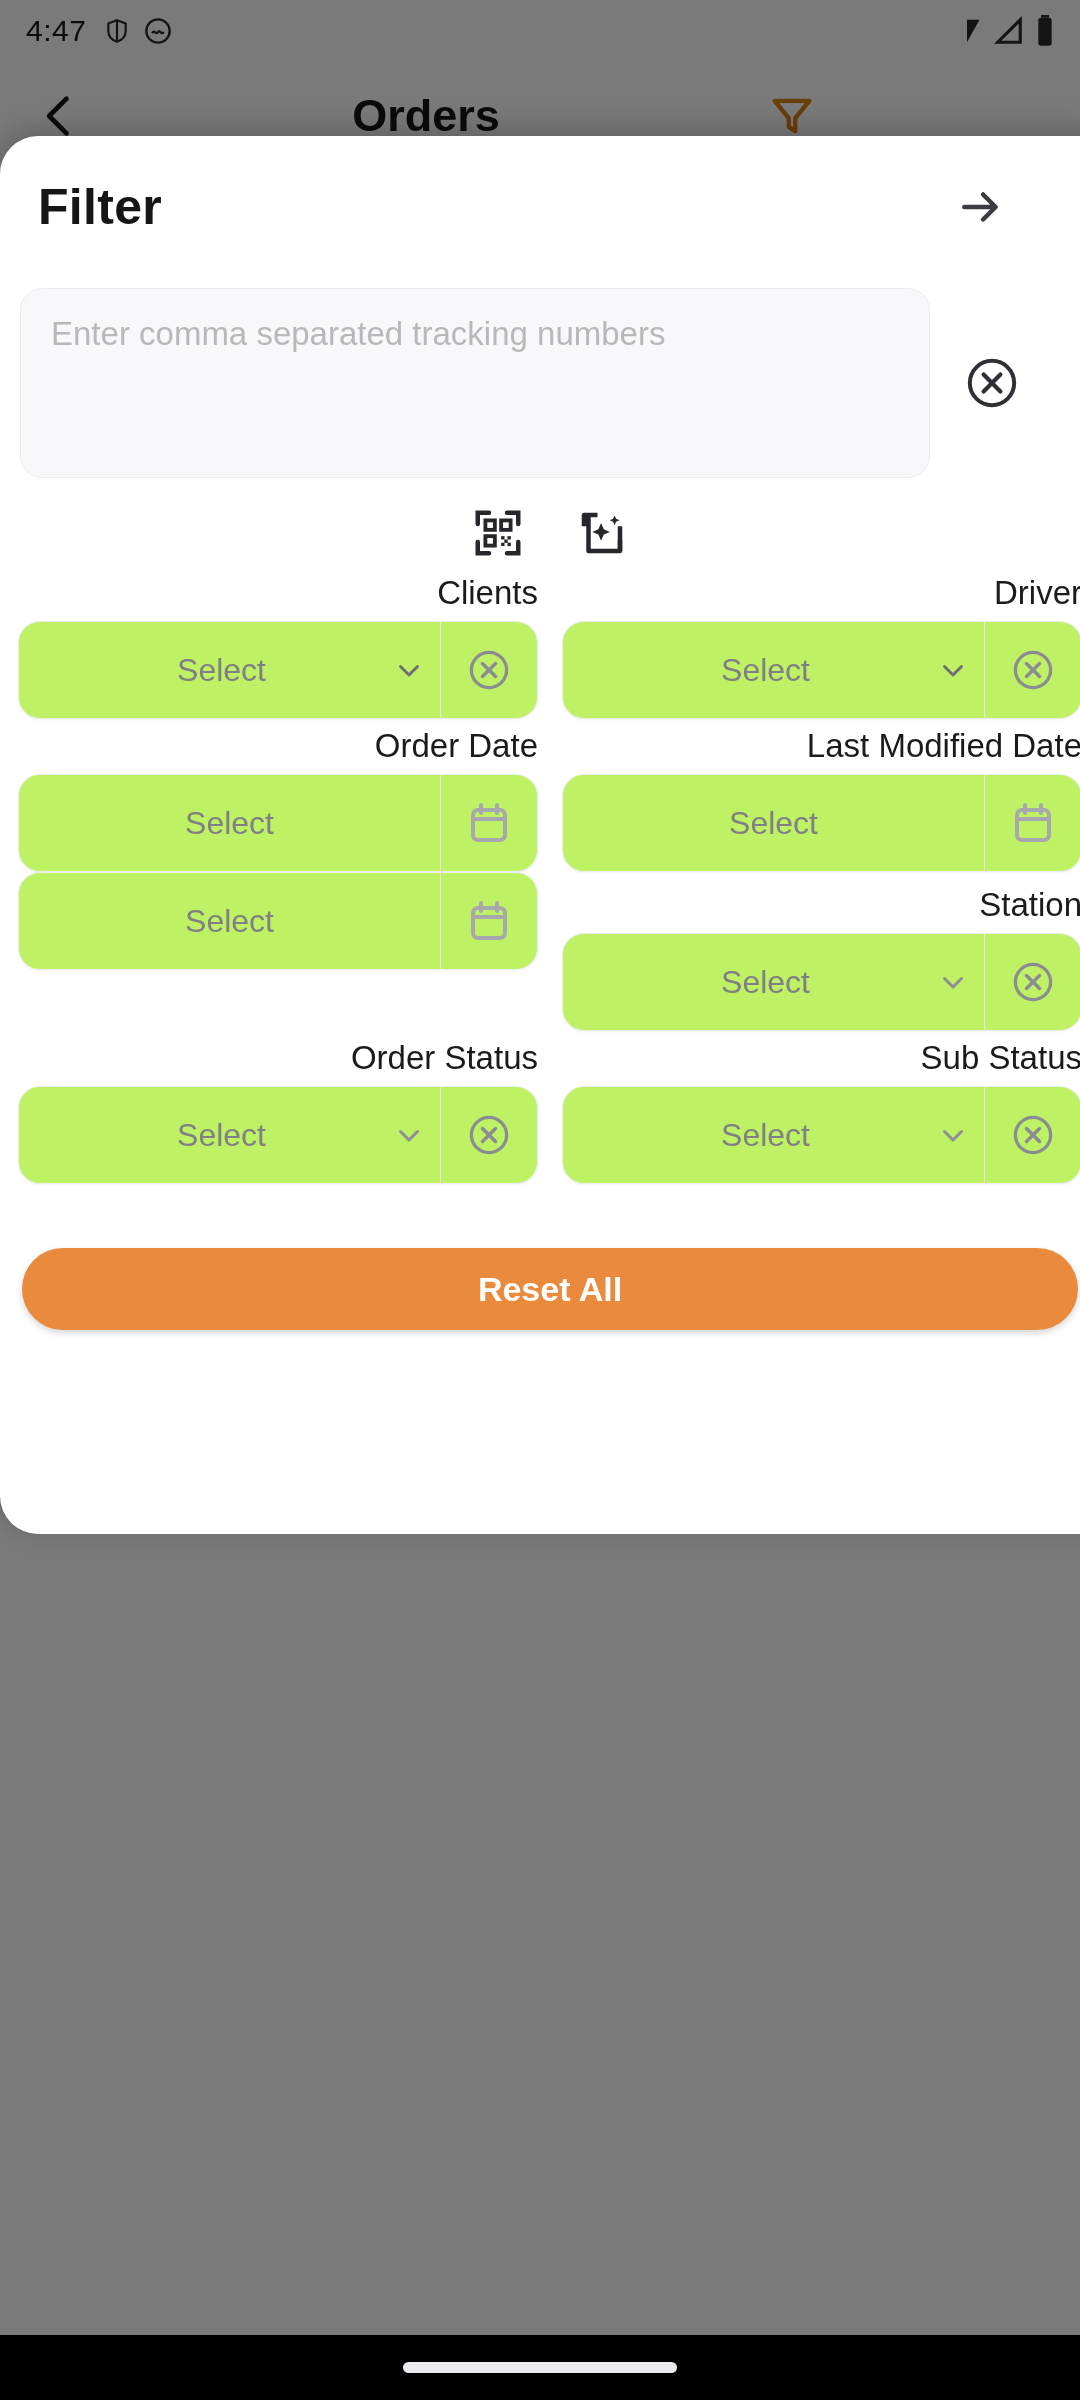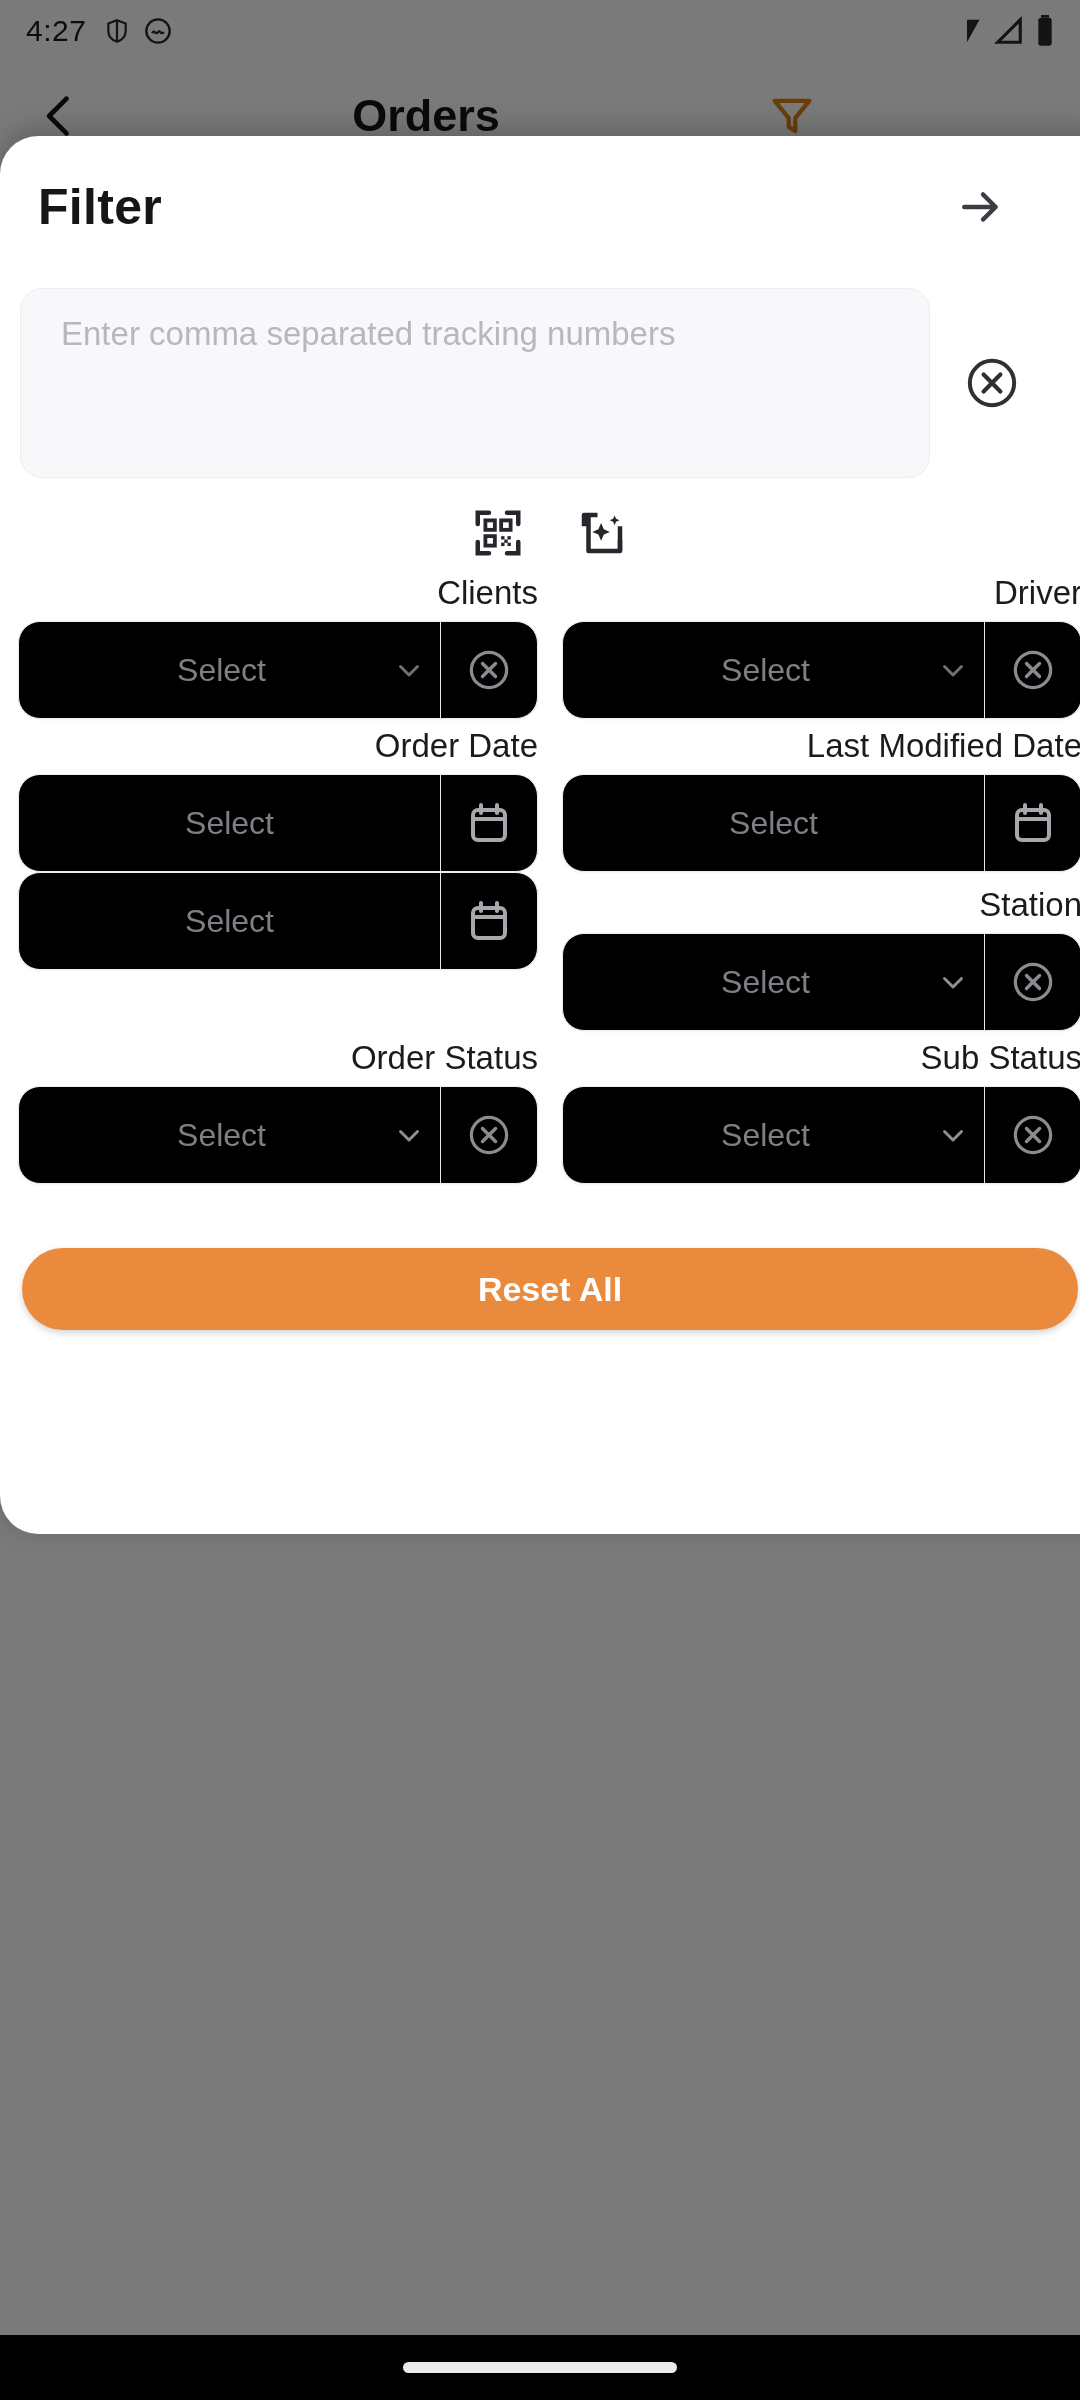--- a/index.html
+++ b/index.html
@@ -131,21 +131,21 @@
   .tracking-row {
     display: flex; align-items: center;
     padding: 0 0 0 20px;
     margin-top: 52px;
   }
   .tracking-box {
     width: 910px; height: 190px;
     background: #f8f8fa;
     border: 1px solid #ededf1;
     border-radius: 22px;
-    padding: 26px 40px;
+    padding: 26px 30px;
   }
   .tracking-box .ph {
     font-size: 33px; color: #b7b7bd;
   }
   .tracking-clear { margin-left: 34px; }
 
   .scan-row {
     display: flex; justify-content: center; align-items: center;
     gap: 50px;
     margin-top: 28px;
@@ -160,21 +160,21 @@
   .fcol.right { margin-left: 24px; }
   .flabel {
     font-size: 33px; color: #1b1b1b;
     padding-left: 4px; margin-bottom: 9px;
     white-space: nowrap;
     text-align: right;
   }
   .flabel.low { margin-top: 8px; }
   .field {
     height: 98px;
-    background: #000000;
+    background: #bef264;
     border: 1px solid #ededf1;
     border-radius: 22px;
     display: flex; align-items: center;
     position: relative;
     box-shadow: 0 1px 3px rgba(0,0,0,.05);
   }
   .field .val {
     flex: 1; text-align: center;
     font-size: 32px; color: #7f7f86;
     padding-left: 46px;
@@ -217,21 +217,21 @@
   svg { display: block; }
 </style>
 </head>
 <body>
 
 <div id="screen">
 
   <div id="app-bg">
 
     <div class="statusbar">
-      <span class="sb-time">4:27</span>
+      <span class="sb-time">4:47</span>
       <span class="sb-left-icons">
         <span>
           <svg width="26" height="30" viewBox="0 0 24 24">
               <path d="M12 2 20 5v7c0 5-3.5 8.5-8 10-4.5-1.5-8-5-8-10V5z" fill="none" stroke="#2b2b2b" stroke-width="2"></path>
               <path d="M12 2v20" stroke="#2b2b2b" stroke-width="2"></path>
             </svg>
         </span>
         <span>
           <svg width="28" height="28" viewBox="0 0 24 24">
               <circle cx="12" cy="12" r="10" fill="none" stroke="#2b2b2b" stroke-width="2"></circle>

